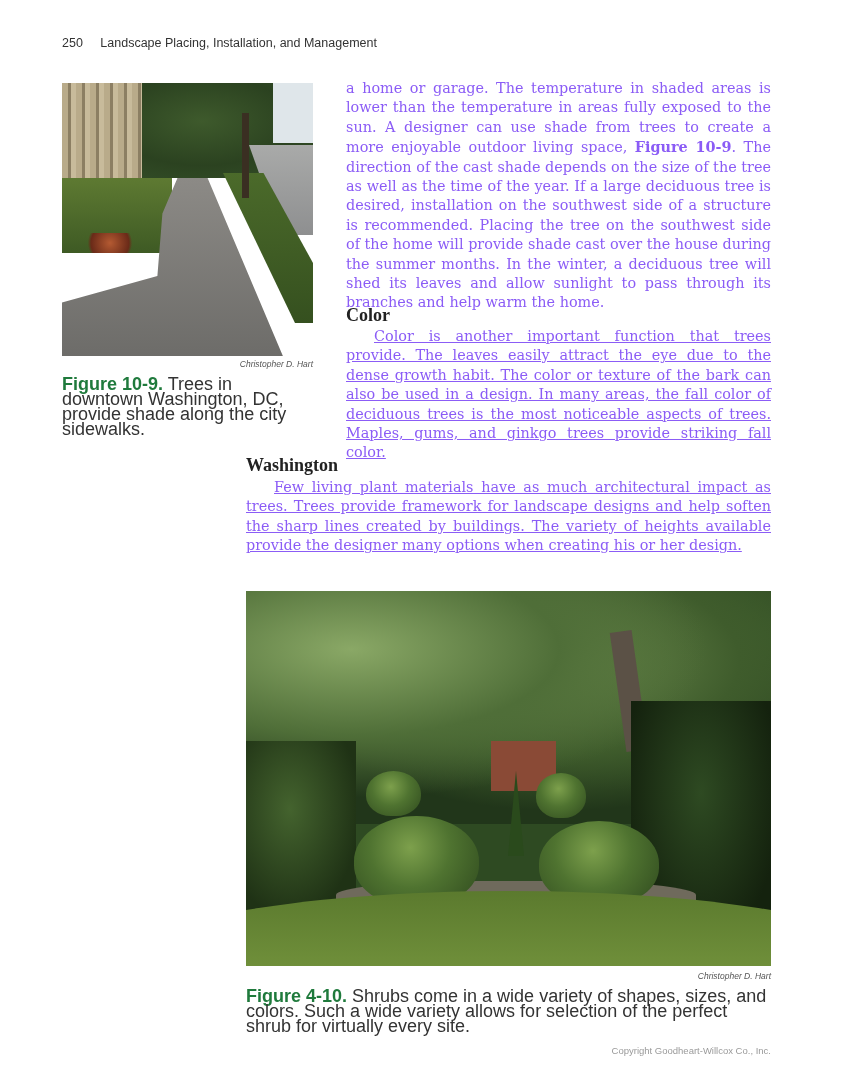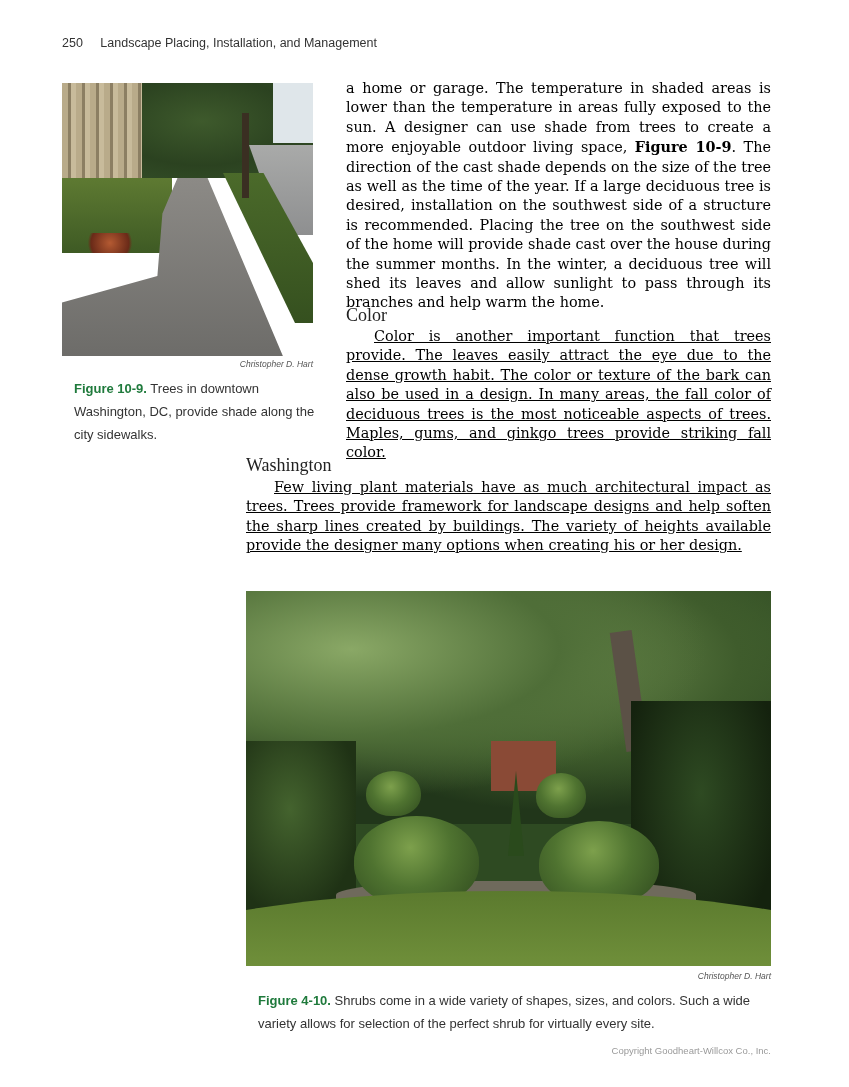--- a/index.html
+++ b/index.html
@@ -1,26 +1,26 @@
 <!DOCTYPE html>
 <html><head>
 <meta charset="utf-8">
 <style>
   html, body { margin: 0; padding: 0; background: #ffffff; }
   body { width: 849px; height: 1087px; position: relative; overflow: hidden; color: #222; }
   .running-head { position: absolute; left: 62px; top: 36px; font-family: "Liberation Sans", sans-serif; font-size: 12.5px; color: #333; white-space: nowrap; }
   .running-head .pg { margin-right: 14px; }
   .photo { position: absolute; overflow: hidden; }
   .credit { position: absolute; font-family: "Liberation Sans", sans-serif; font-style: italic; font-size: 8.5px; color: #555; text-align: right; }
-  .caption { position: absolute; font-family: "Liberation Sans", sans-serif; font-size: 13px; line-height: 23px; color: #333; margin-left: 12px; }
+  .caption { position: absolute; font-family: "Liberation Sans", sans-serif; font-size: 18px; line-height: 15px; color: #333; }
   .caption .fig-label { color: #1f7a3c; font-weight: bold; }
-  .body-text { position: absolute; font-family: "DejaVu Serif", "Liberation Serif", serif; font-size: 14.4px; line-height: 19.4px; color: #000000; text-align: justify; }
+  .body-text { position: absolute; font-family: "DejaVu Serif", "Liberation Serif", serif; font-size: 14.4px; line-height: 19.4px; color: #8b5cf6; text-align: justify; }
   .body-text p { margin: 0; }
   .body-text p.indent { text-indent: 28px; text-decoration: underline; }
-  .heading { position: absolute; font-family: "Liberation Serif", serif; font-size: 18px; font-weight: normal; color: #222; }
+  .heading { position: absolute; font-family: "Liberation Serif", serif; font-size: 18px; font-weight: bold; color: #222; }
   .footer { position: absolute; right: 78px; top: 1045px; font-family: "Liberation Sans", sans-serif; font-size: 9.5px; color: #9a9a9a; }
   .bold { font-weight: bold; }
 
   
   #photo1 { left: 62px; top: 83px; width: 251px; height: 273px;
     background:
       linear-gradient(180deg, rgba(0,0,0,0) 0%, rgba(0,0,0,0) 100%);
   }
   #photo1 .sky { position:absolute; right:0; top:0; width:40px; height:60px; background:#dfe6ea; }
   #photo1 .building { position:absolute; left:0; top:0; width:80px; height:110px; background: repeating-linear-gradient(90deg, #b9ab8a 0 6px, #8c7f63 6px 9px, #c8bb9b 9px 14px); }

